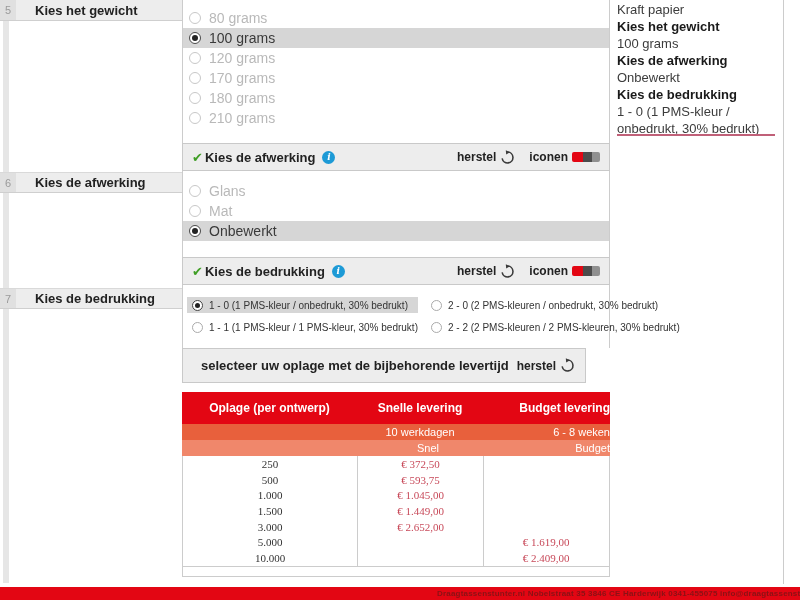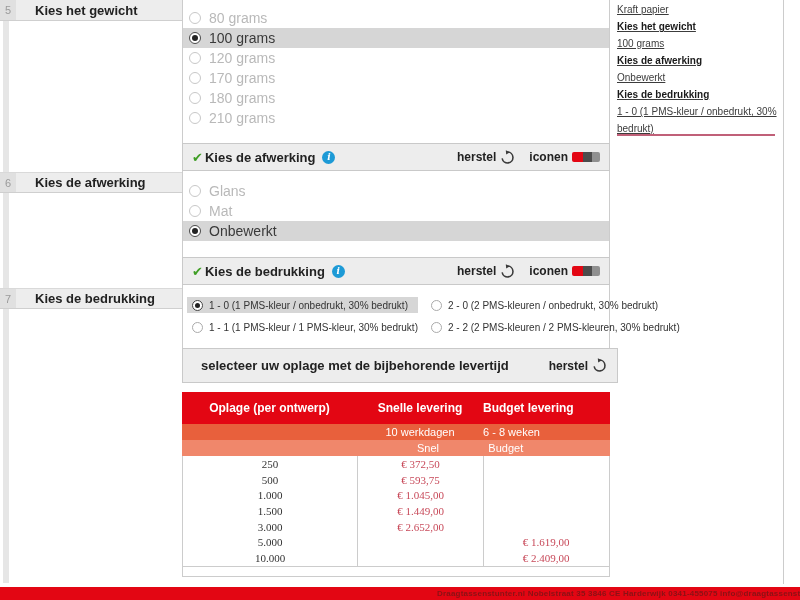--- a/index.html
+++ b/index.html
@@ -65,48 +65,48 @@
   .bopt { display:flex; align-items:center; height:16px; margin:0 4px; padding-left:5px; }
   .bopt.selected { background:#d6d6d6; }
   .bradio { width:11px; height:11px; border:1px solid #aaa; border-radius:50%; background:#fff;
     box-sizing:border-box; flex:none; position:relative; }
   .bradio.on { border-color:#444; }
   .bradio.on::after { content:""; position:absolute; left:2px; top:2px; width:5px; height:5px;
     background:#222; border-radius:50%; }
   .bopt-label { font-size:10px; color:#333; margin-left:6px; white-space:nowrap; }
 
   #oplage-bar {
-    position:absolute; top:348px; left:0; width:436px; height:35px; background:#ededed;
+    position:absolute; top:348px; left:0; width:404px; height:35px; background:#ededed;
     border:1px solid #c9c9c9; box-sizing:border-box; display:flex; align-items:center; padding:0 10px 0 18px;
   }
   #oplage-bar .sec-title { font-size:13px; }
 
   
   #price-table { position:absolute; top:392px; left:0; width:428px; }
   .trow { display:flex; align-items:center; }
   .thead { height:32px; background:#e30613; color:#fff; font-weight:bold; font-size:12px; }
   .tsub1 { height:16px; background:#e8603c; color:#fff; font-size:11px; }
   .tsub2 { height:16px; background:#f0876b; color:#fff; font-size:11px;padding-left:18px; }
   .c1 { width:175px; text-align:center; }
   .c2 { width:126px; text-align:center; }
-  .c3 { width:127px; text-align:left; }
+  .c3 { width:127px; text-align:right; }
   .tbody { border:1px solid #ccc; border-top:none; box-sizing:border-box; background:#fff; }
   .brow { display:flex; align-items:center; height:15.7px; font-size:11px;font-family:Liberation Serif, serif; }
   .brow .c1 { width:174px; color:#333; }
   .brow .c2 { width:125px; border-left:1px solid #ccc; color:#c84a5a; align-self:stretch;
     display:flex; align-items:center; justify-content:center; }
   .brow .c3 { width:124px; border-left:1px solid #ccc; color:#c84a5a; align-self:stretch;
     display:flex; align-items:center; justify-content:center; }
   .tempty { height:11px; border:1px solid #ccc; border-top:1px solid #ccc; box-sizing:border-box;
     margin-top:0; background:#fff; border-top:none; }
   .tbody { border-bottom:1px solid #ccc; }
   .tempty { border-top:1px solid #ccc; margin-top:-1px; }
 
   
-  #summary { position:absolute; left:617px; top:1px; width:162px; font-size:10px; color:#3c3c3c; line-height:17px;text-decoration:underline; }
+  #summary { position:absolute; left:617px; top:1px; width:162px; font-size:13px; color:#3c3c3c; line-height:17px; }
   .sum-bold { font-weight:bold; color:#1a1a1a; }
   #sum-sep { position:absolute; left:617px; top:134px; width:158px; height:2px; background:#c06078; }
   #sidebar-border { position:absolute; left:783px; top:0; width:1px; height:584px; background:#ccc; }
 
   
   #footer { position:absolute; left:0; top:587px; width:800px; height:13px; background:#e30613; }
   #footer-text { position:absolute; left:437px; top:0; font-size:8px; font-weight:bold; color:#8a1216;
     line-height:13px; letter-spacing:0.2px; white-space:nowrap; }
 </style>
 </head>

